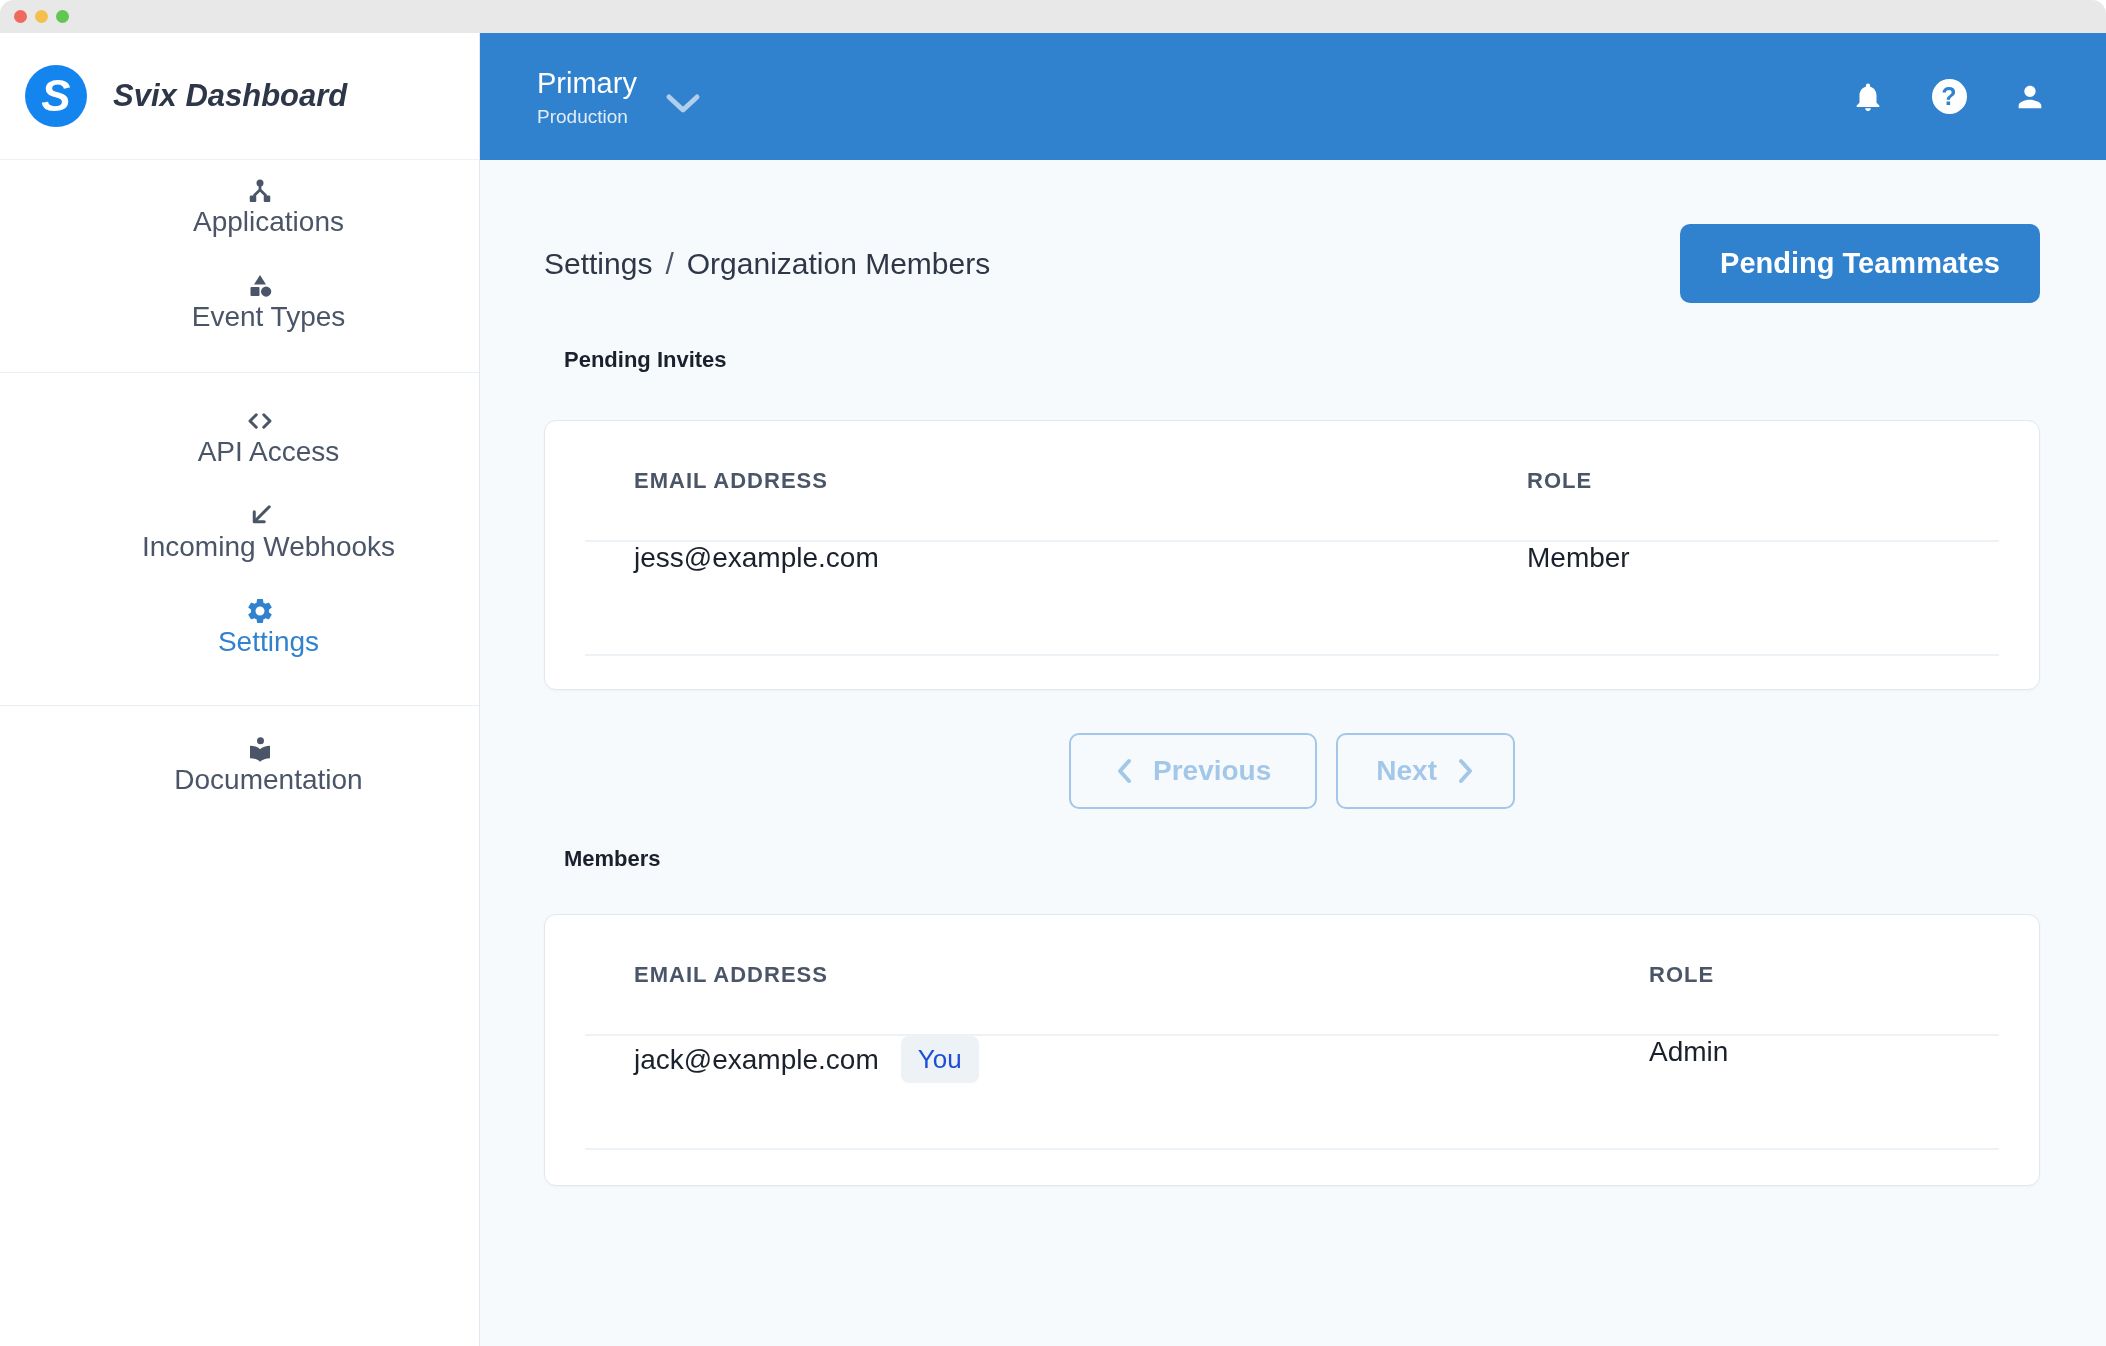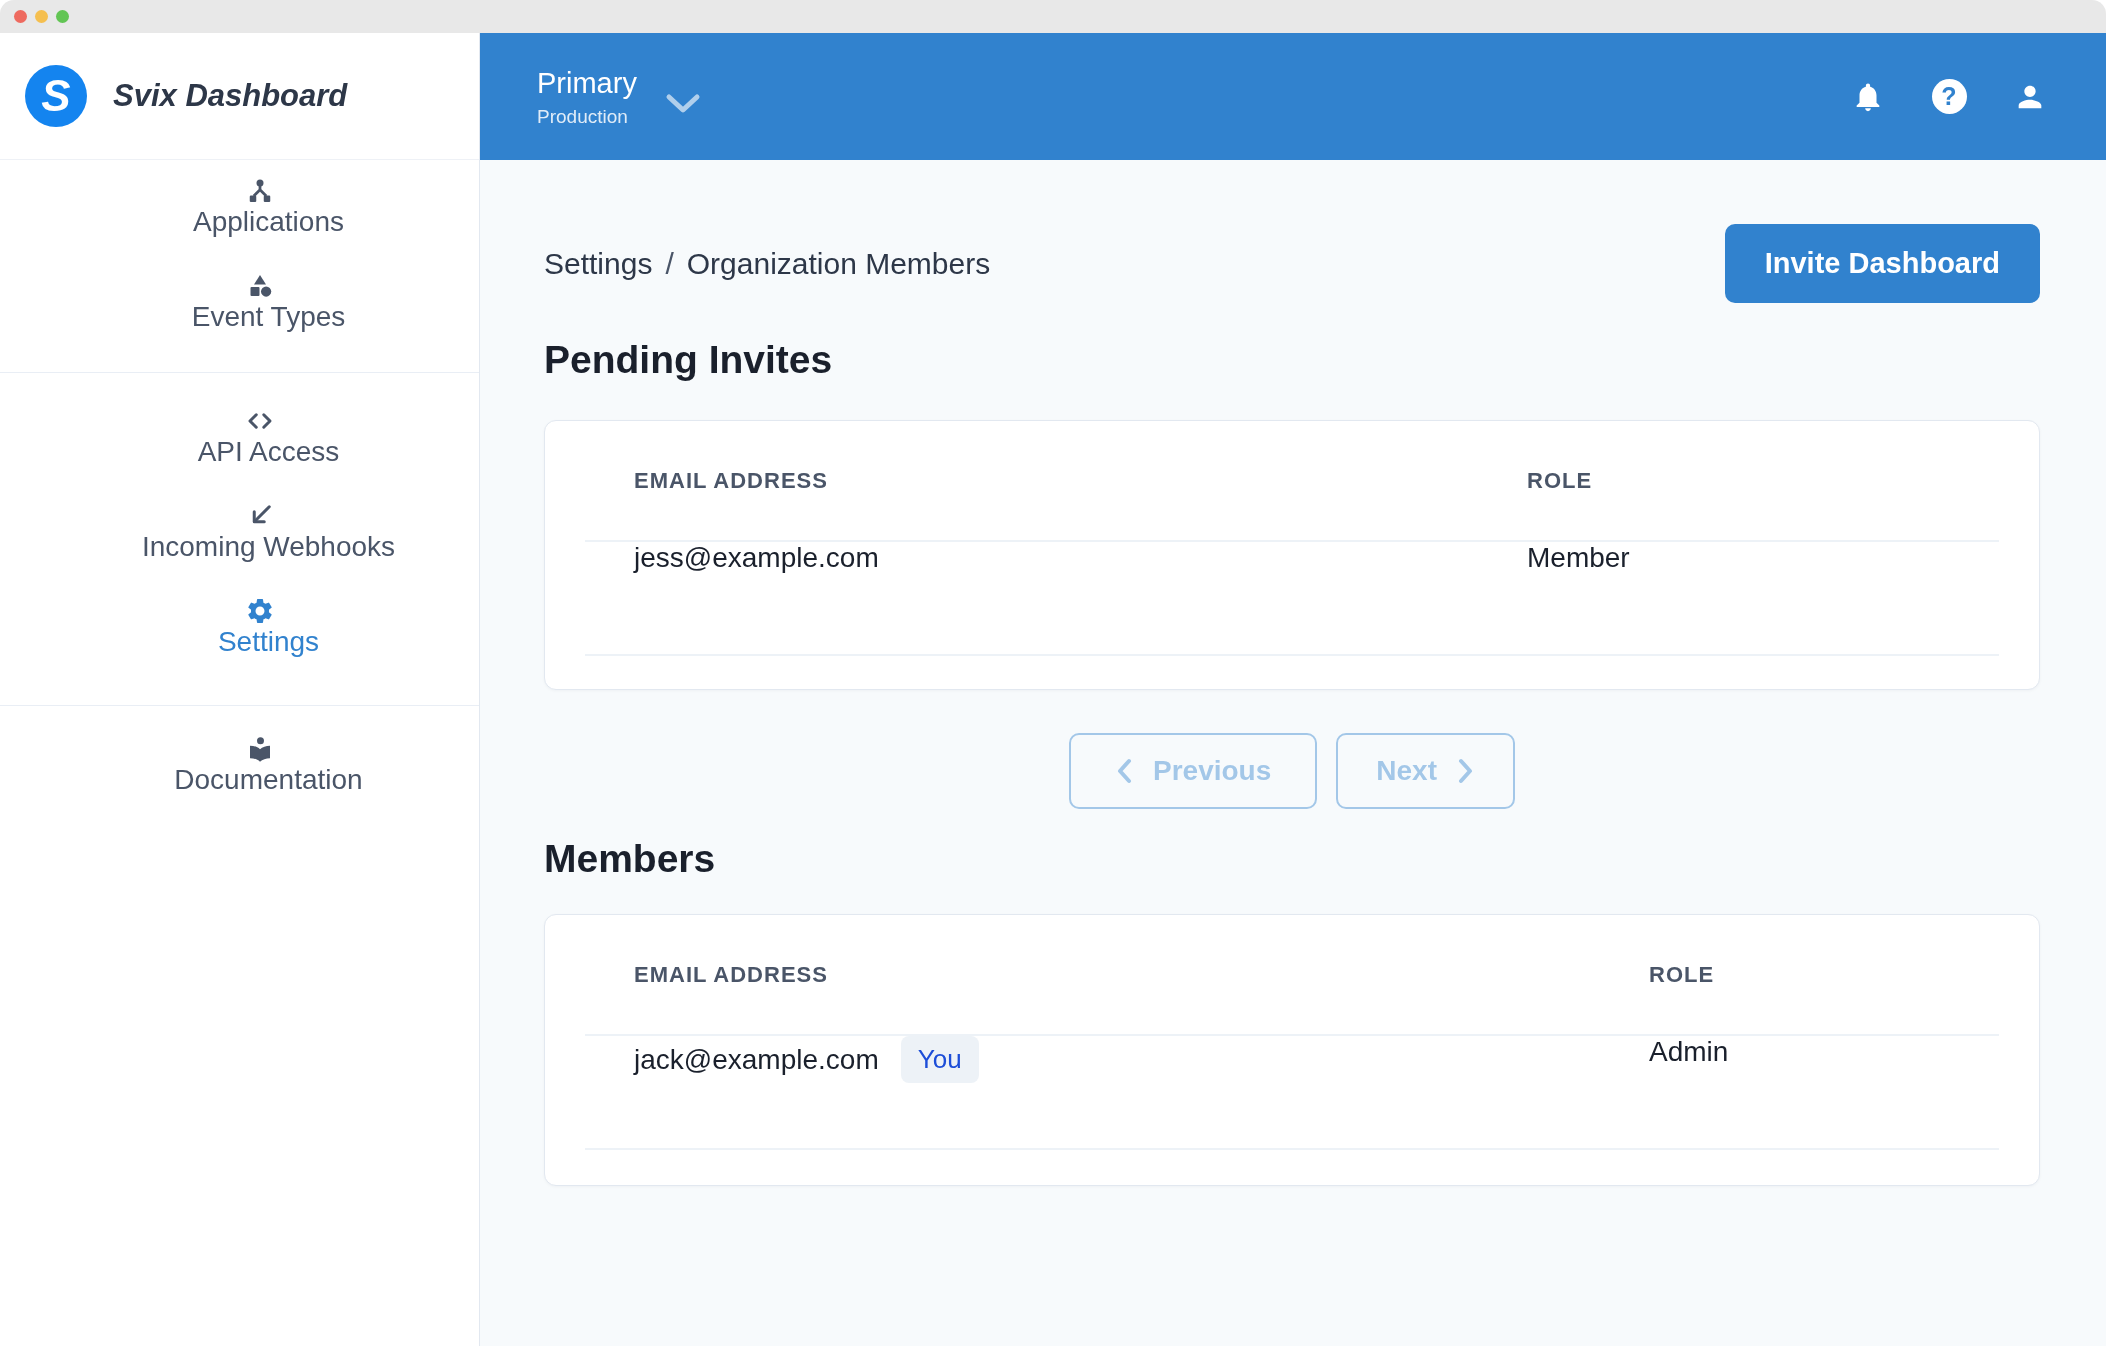--- a/index.html
+++ b/index.html
@@ -101,21 +101,21 @@
   .crumb { cursor: pointer; }
   .crumb-sep { padding: 0 13px; color: #4a5568; }
   .invite-btn {
     height: 79px; padding: 0 40px;
     background: #3182ce; color: #ffffff;
     border: none; border-radius: 10px;
     font-family: inherit; font-size: 29px; font-weight: 700;
     cursor: pointer;
   }
 
-  .section-title { font-size: 39px; font-weight: 700; color: #1a202c; line-height: 42px; }
+  .section-title { font-size: 22px; font-weight: 700; color: #1a202c; line-height: 42px; margin-left: 20px; }
   .section-title.pending { margin-top: 36px; }
   .section-title.members { margin-top: 29px; }
 
   .card {
     background: #ffffff;
     border: 1px solid #e2e8f0;
     border-radius: 12px;
     box-shadow: 0 1px 3px rgba(26,32,44,0.04);
     padding: 0 40px;
   }
@@ -286,21 +286,21 @@
       </header>
 
       <div class="content">
 
         <div class="page-header">
           <div class="breadcrumb">
             <span class="crumb">Settings</span>
             <span class="crumb-sep">/</span>
             <span class="crumb current">Organization Members</span>
           </div>
-          <button class="invite-btn">Invite Dashboard</button>
+          <button class="invite-btn">Pending Teammates</button>
         </div>
 
         <h2 class="section-title pending">Pending Invites</h2>
 
         <div class="card pending">
           <div class="thead">
             <span class="th col-email">EMAIL ADDRESS</span>
             <span class="th col-role">ROLE</span>
           </div>
           <div class="trow">

